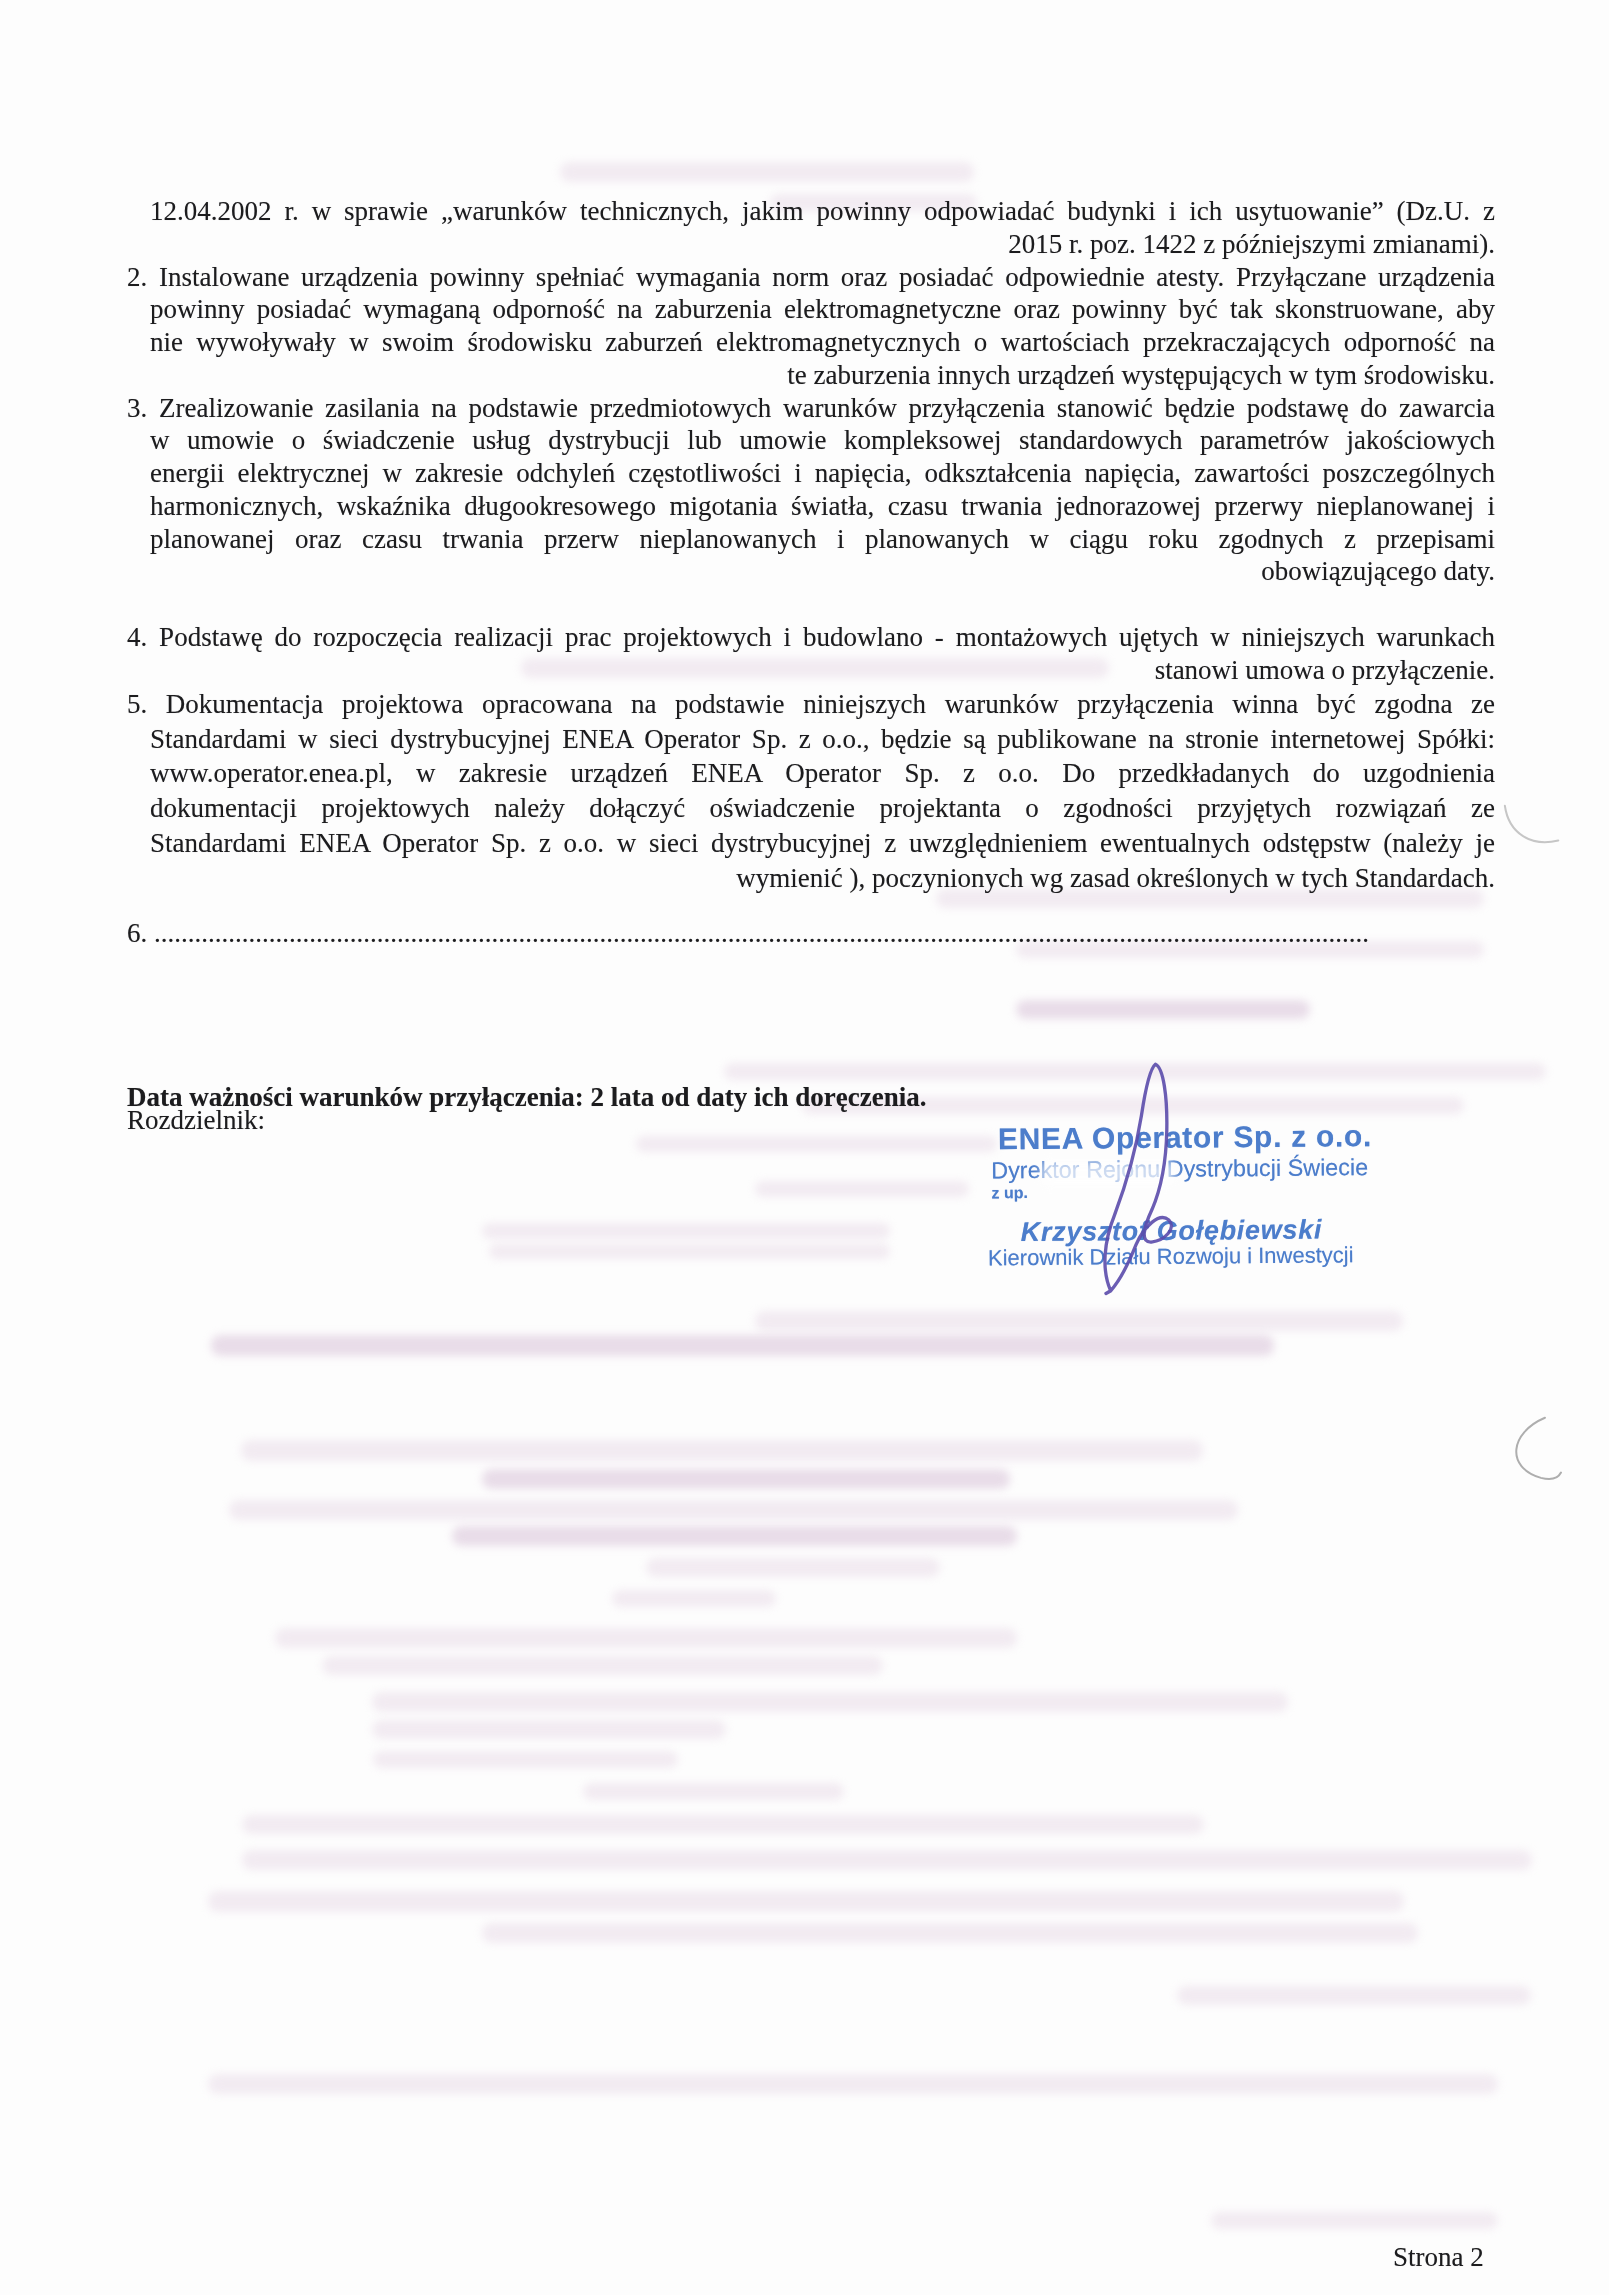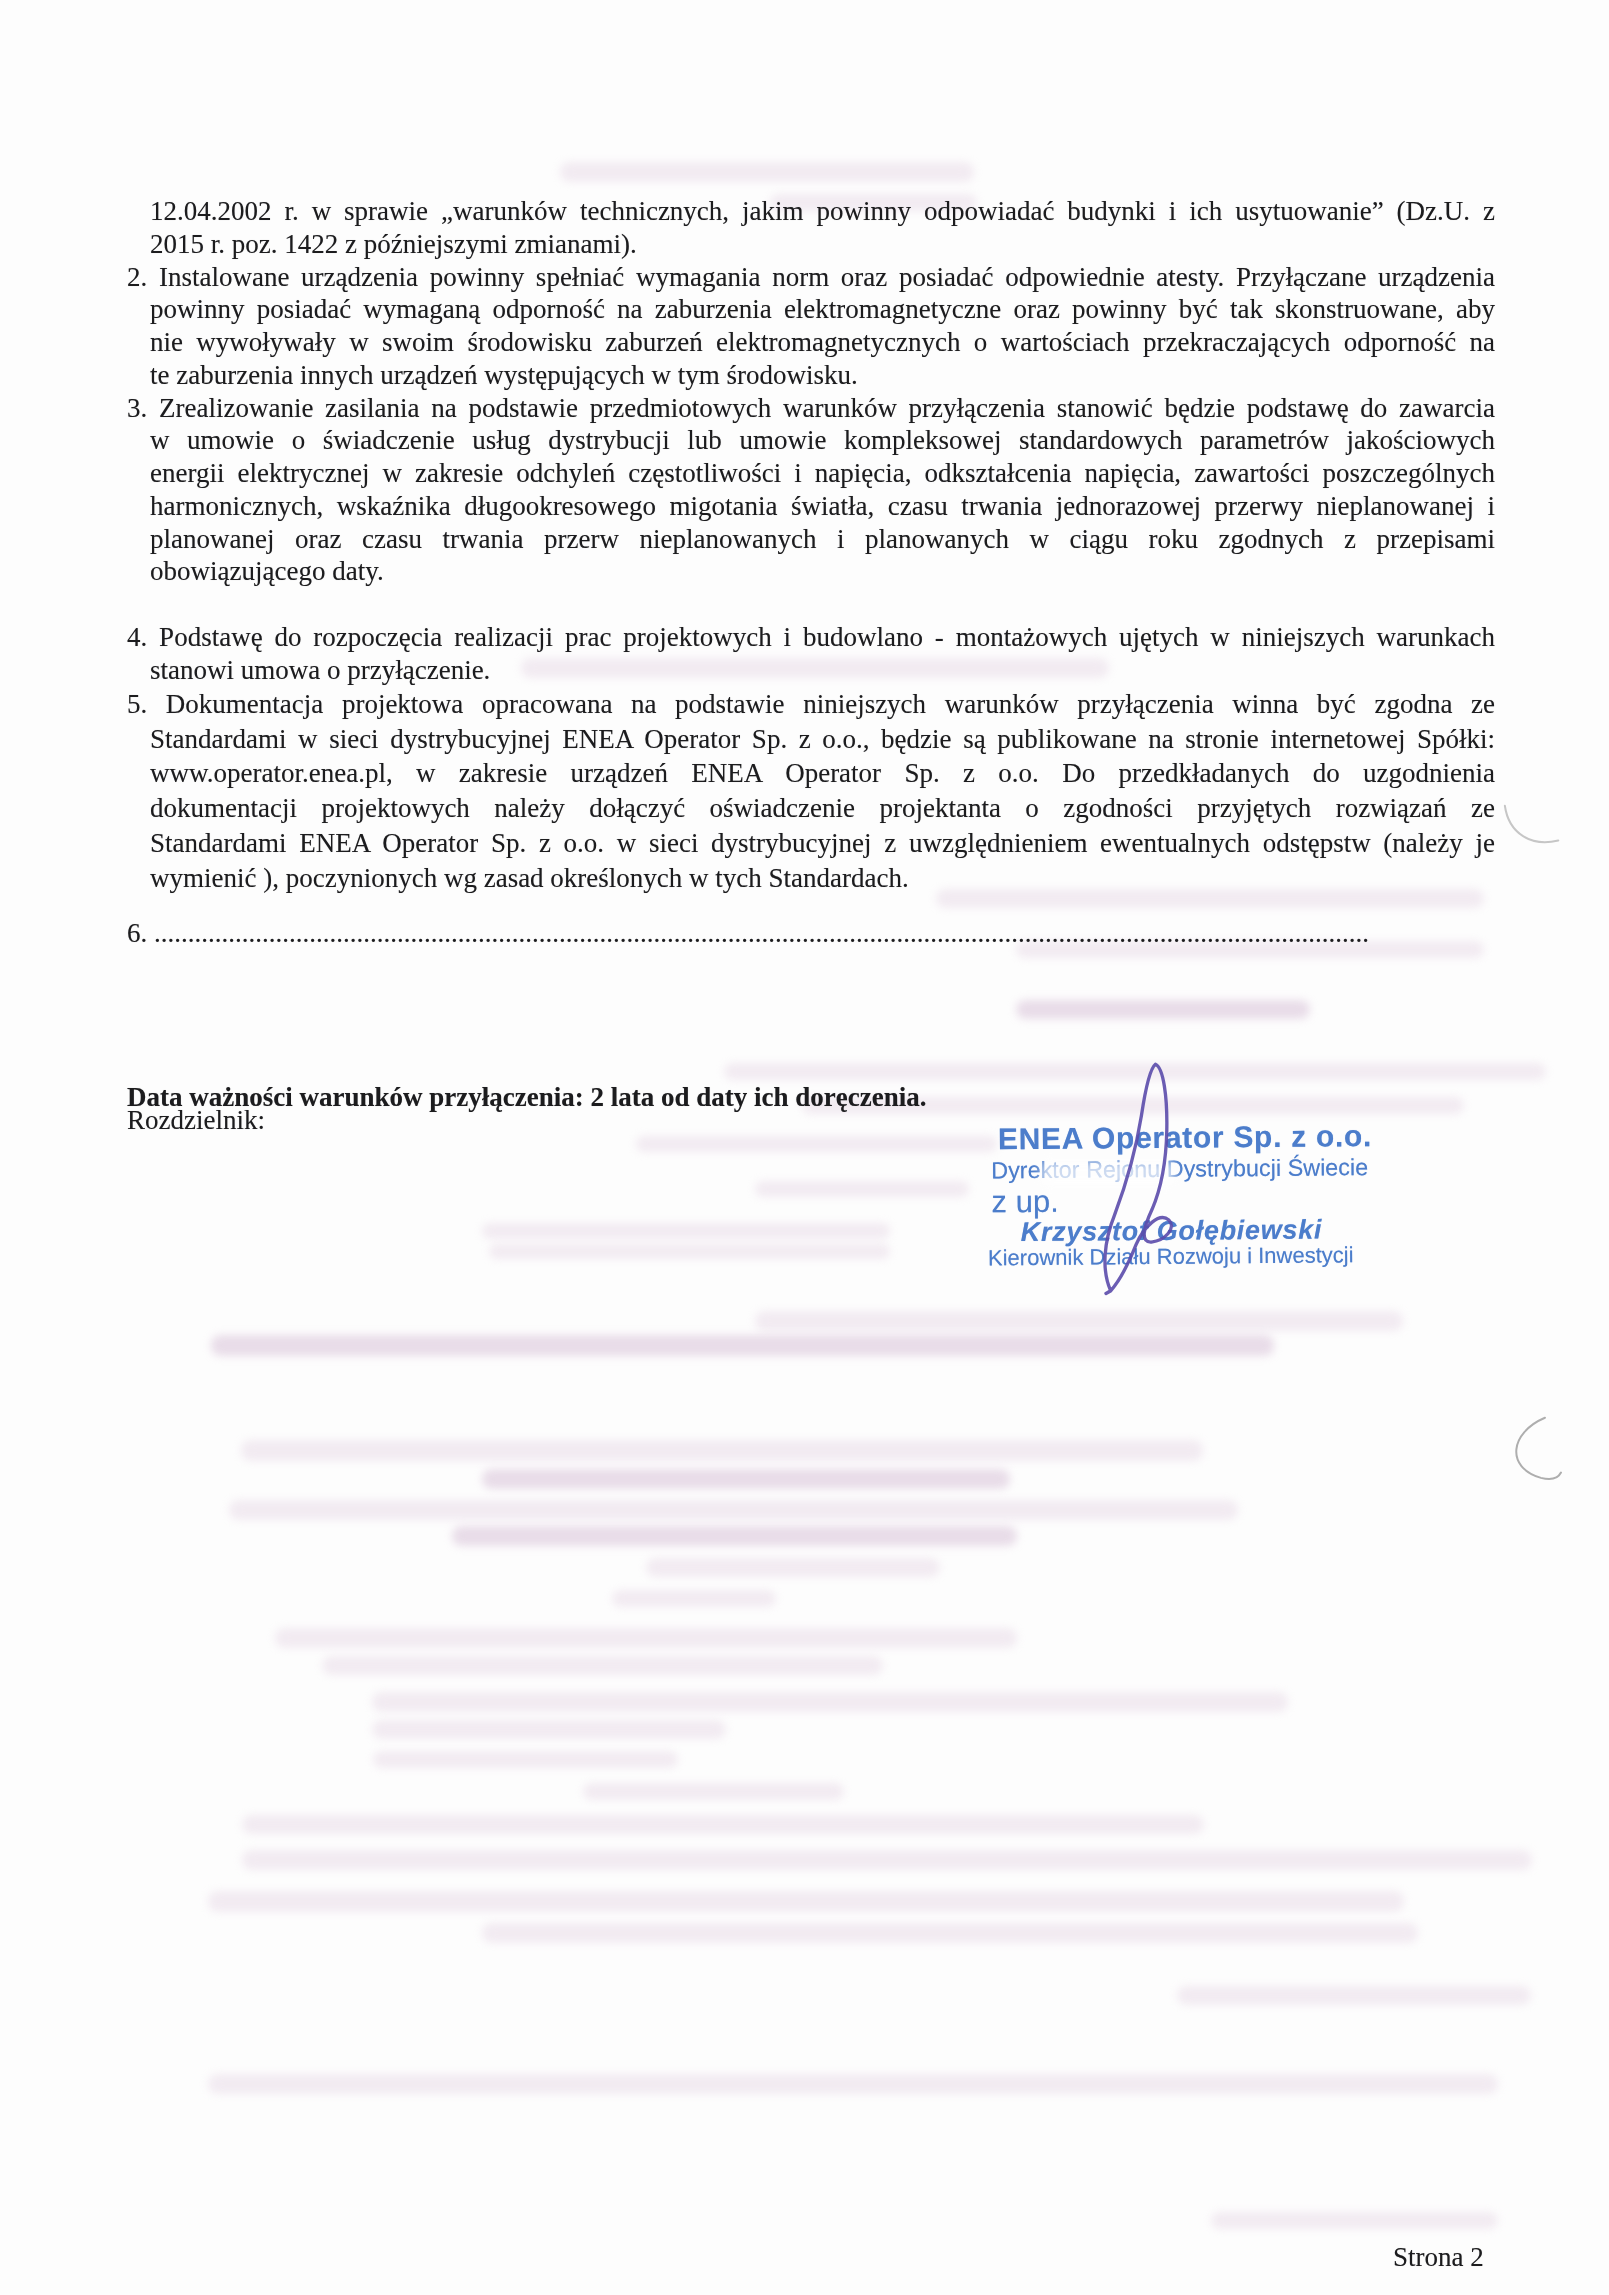--- a/index.html
+++ b/index.html
@@ -9,21 +9,21 @@
     font-family:"Liberation Serif", serif;
   }
   
   .ln {
     position:absolute; font-size:27px; line-height:33px;
     color:var(--ink, #1c1c1e); text-shadow:0 0 0.7px rgba(30,30,35,.35);
     white-space:normal;
   }
   .lh52 { line-height:35px; }
   .x1 { left:127px; width:1368px; }   
-  .x2 { left:150px; width:1345px; }   
+  .x2 { left:150px; width:1345px;text-align:right; }   
   .j  { text-align:justify; text-align-last:justify; }
   .bold { font-weight:bold;margin-top:41px; }
   .dotline { overflow:hidden; white-space:nowrap; }
   
   .sm {
     position:absolute; background:#e3d2e2; opacity:.42;
     filter:blur(4px); border-radius:9.4px; pointer-events:none;
   }
   .sm.dark { background:#d8c2d8; opacity:.55; }
   .fade-patch {
@@ -32,21 +32,21 @@
   }
   
   .stamp {
     position:absolute; left:0; top:0; width:100%; height:100%;
     transform:rotate(-0.5deg); color:var(--stamp-blue, #4377c9);
     font-family:"Liberation Sans", sans-serif; opacity:.95;
   }
   .stamp .sline { position:absolute; text-shadow:0 0 0.7px rgba(67,119,201,.55); }
   .st-company  { font-size:30px; font-weight:bold; letter-spacing:0.7px; }
   .st-title    { font-size:23.4px; }
-  .st-up       { font-size:31px; }
+  .st-up       { font-size:16px;font-weight:bold; }
   .st-name     { font-size:27px; font-style:italic; font-weight:600; letter-spacing:0.7px; }
   .st-role     { font-size:22px; }
   svg.overlay { position:absolute; left:0; top:0; pointer-events:none; }
 </style>
 </head>
 <body>
 
 <div class="page">
 
   <div class="sm" style="left:560px;top:162px;width:414px;height:20px"></div>

